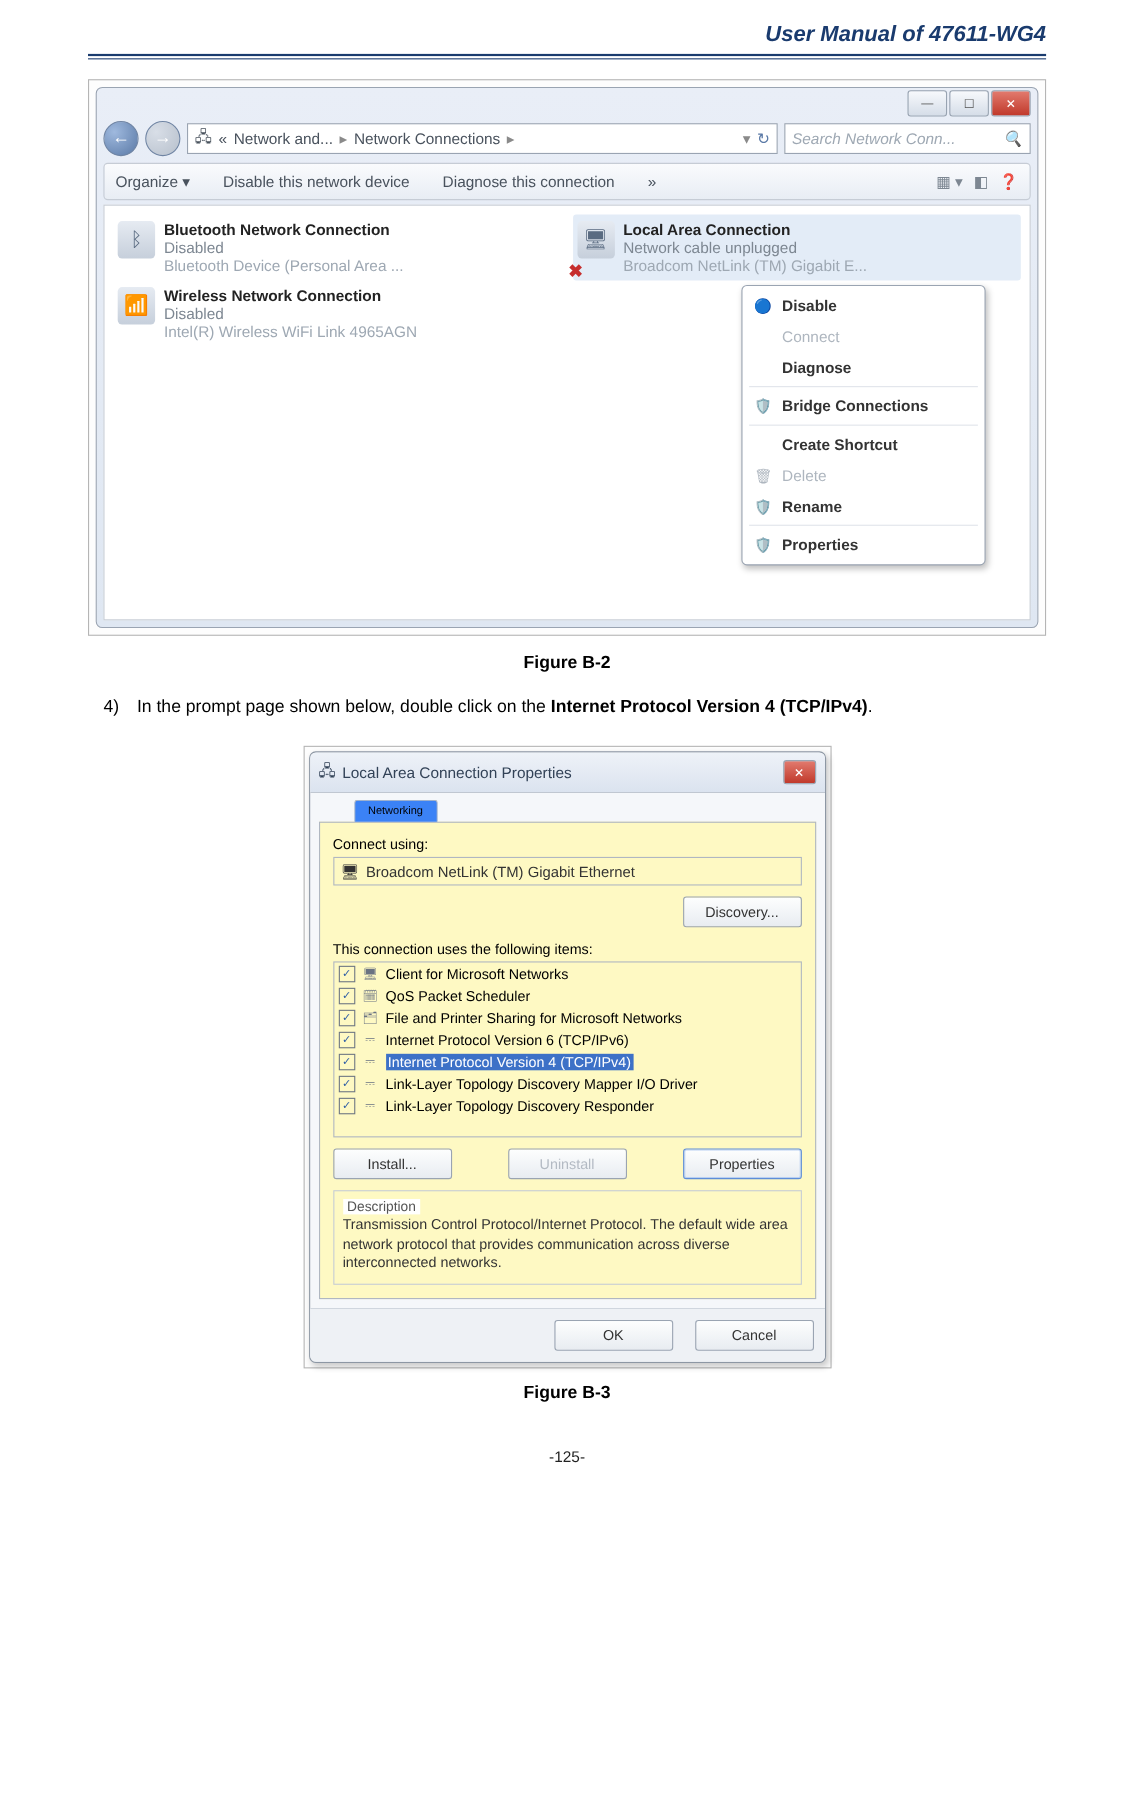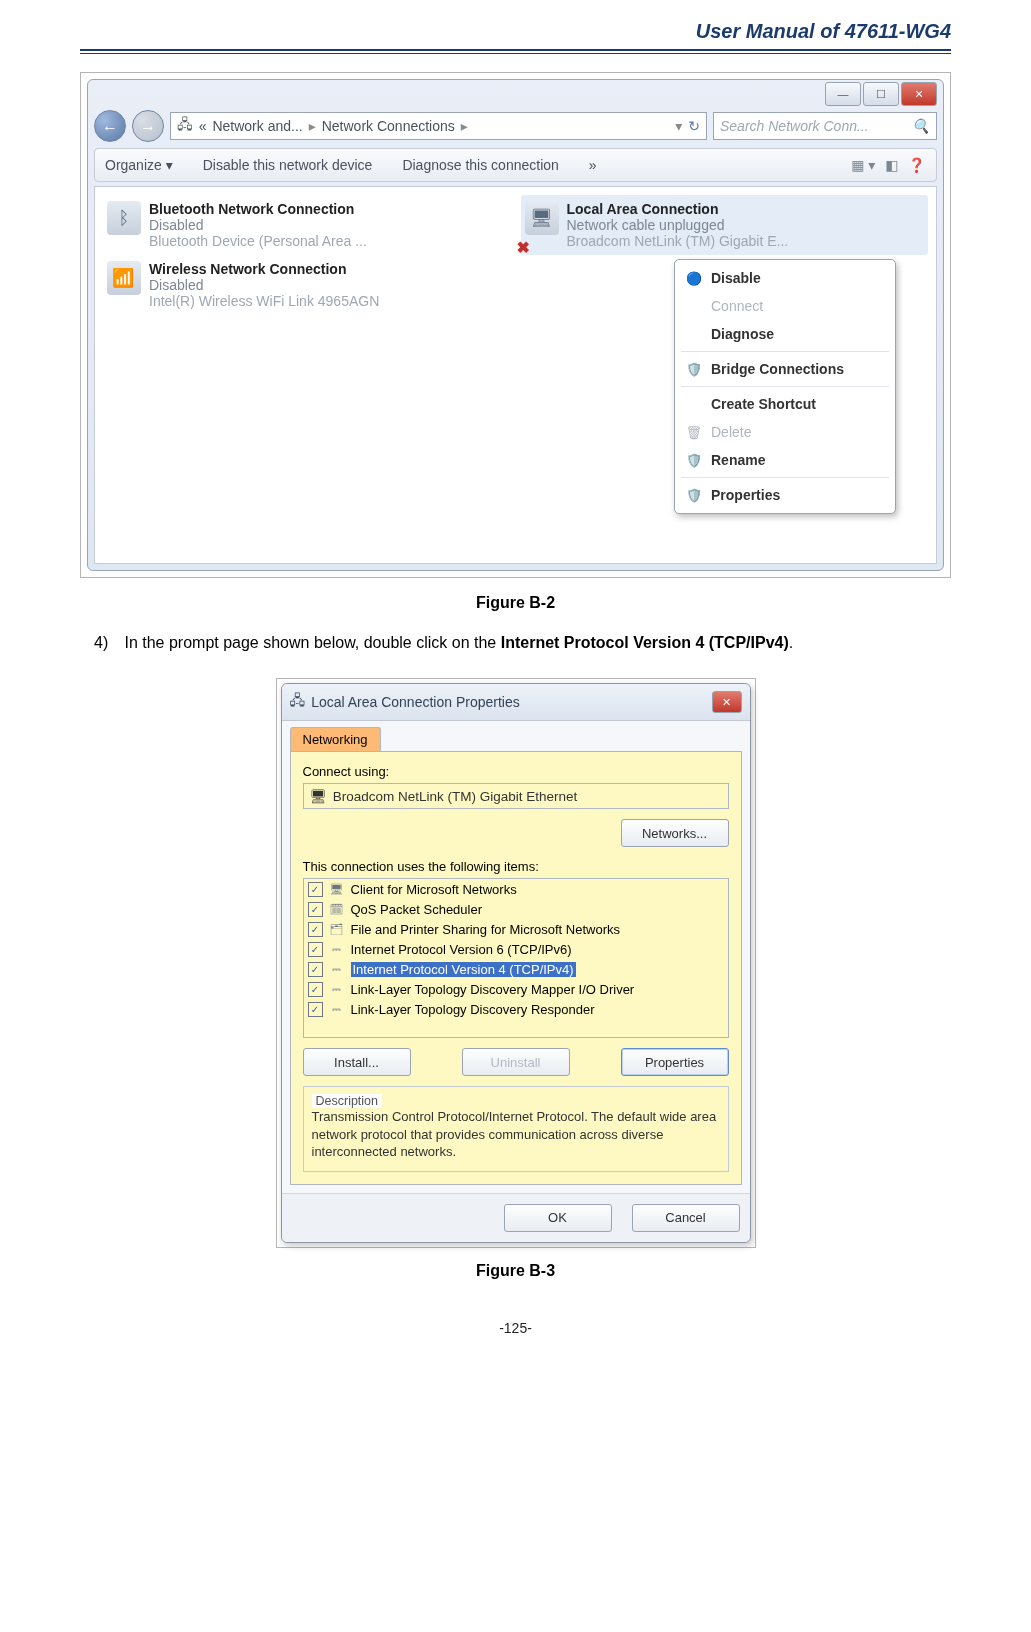--- a/index.html
+++ b/index.html
@@ -227,26 +227,27 @@
   .dialog-title .ttl {
     font-size: 14px;
     color: #324257;
     display: flex; align-items: center; gap: 6px;
   }
   .tab-strip {
     padding: 6px 8px 0 8px;
   }
   .tab {
     display: inline-block;
-    background: #fdba74;
+    background: #3b82f6;
     border: 1px solid #b0b7c1;
     border-bottom: none;
     padding: 4px 12px;
-    font-size: 13px;
+    font-size: 10px;
     border-radius: 3px 3px 0 0;
+    margin-left: 32px;
   }
   .tab-body {
     margin: 0 8px 8px 8px;
     background: #fef9c3;
     border: 1px solid #b0b7c1;
     padding: 12px;
     font-size: 13px;
   }
   .adapter-box {
     border: 1px solid #b0b7c1;
@@ -474,21 +475,21 @@
       <div class="tab-strip">
         <div class="tab">Networking</div>
       </div>
       <div class="tab-body">
         <div>Connect using:</div>
         <div class="adapter-box">
           <span>🖥</span>
           <span>Broadcom NetLink (TM) Gigabit Ethernet</span>
         </div>
         <div style="text-align:right;margin-bottom:12px">
-          <span class="btn">Networks...</span>
+          <span class="btn">Discovery...</span>
         </div>
         <div>This connection uses the following items:</div>
         <div class="items-box">
           <div class="item-row">
               <span class="cb">✓</span>
               <span class="mini-icon">🖥</span>
               <span class="lbl">Client for Microsoft Networks</span>
             </div>
           <div class="item-row">
               <span class="cb">✓</span>

